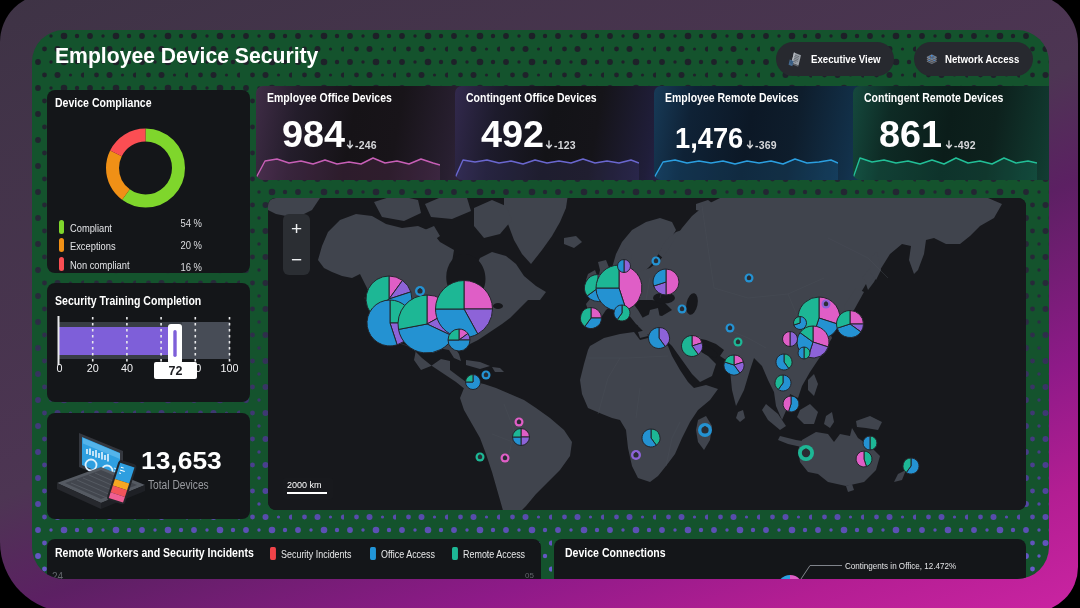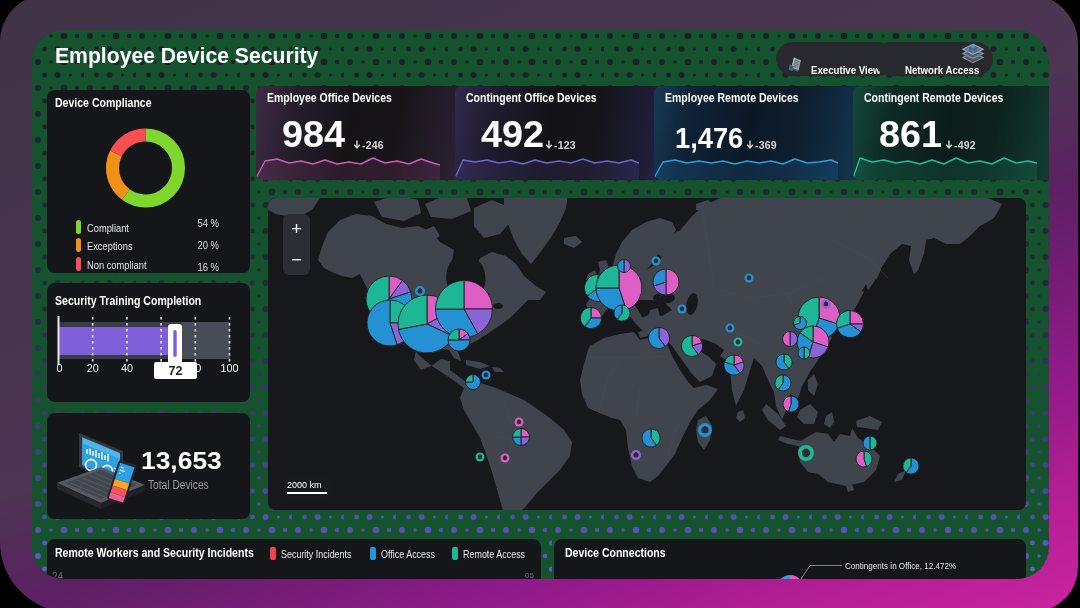--- a/index.html
+++ b/index.html
@@ -7,24 +7,24 @@
 #stage { position:relative; width:1080px; height:608px; }
 #frame { position:absolute; left:0px; top:-6px; width:1078px; height:618px;
   border-radius:48px 50px 45px 70px;
   background:linear-gradient(158deg,#3e3345 0%,#4d3553 48%,#5c2063 59%,#8e1a88 76%,#b31e93 88%,#cb24a2 100%);
 }
 #dash { position:absolute; left:32px; top:30px; width:1017px; height:549px;
   border-radius:32px; background:#14532d; overflow:hidden; }
 #dots { position:absolute; left:0; top:0; }
 .h1 { position:absolute; left:23px; top:13px; font-size:22.5px; font-weight:bold; color:#fff; transform:scaleX(.94); transform-origin:0 50%; }
 .btn { position:absolute; top:12px; height:34px; background:#27292f; border-radius:17px;
-  color:#fff; font-size:11.5px; font-weight:bold; display:flex; align-items:flex-end; white-space:nowrap; }
+  color:#fff; font-size:11.5px; font-weight:bold; display:flex; align-items:center; white-space:nowrap; }
 .btn span { transform:scaleX(.84); transform-origin:0 50%; display:inline-block; }
 #btn1 { left:744px; width:118px; }
-#btn2 { left:842px; width:119px;flex-direction:column; }
+#btn2 { left:882px; width:119px; }
 .btn svg { margin-left:12px; margin-right:7px; }
 .panel { position:absolute; background:#141619; border-radius:8px; }
 .ptitle { position:absolute; font-size:13px; font-weight:bold; color:#fff; white-space:nowrap; transform:scaleX(.81); transform-origin:0 50%; }
 #compliance { left:15px; top:60px; width:203px; height:183px; }
 #training   { left:15px; top:253px; width:203px; height:119px; }
 #totaldev   { left:15px; top:383px; width:203px; height:106px; }
 .kpi { position:absolute; top:56px; width:212px; height:94px; border-radius:7px; overflow:hidden; }
 #k1 { left:224px;   background:linear-gradient(100deg,#3f2c46 0%,#241d2b 20%,#161317 45%,#181419 65%,#281f30 90%,#34263c 100%); }
 #k2 { left:423px;   background:linear-gradient(100deg,#32294d 0%,#1d1b2c 20%,#131317 45%,#151419 65%,#201e3a 90%,#292552 100%); }
 #k3 { left:622px;   background:linear-gradient(100deg,#173a57 0%,#0f2236 18%,#0c1826 45%,#0e1d2c 65%,#123049 90%,#15395a 100%);text-align:center; }
@@ -35,21 +35,21 @@
 .kpi svg.spark { position:absolute; left:0; bottom:0; }
 #map { position:absolute; left:236px; top:168px; width:758px; height:312px; border-radius:8px; background:#17181c; overflow:hidden; }
 #bottom1 { left:15px; top:509px; width:494px; height:60px; }
 #bottom2 { left:522px; top:509px; width:472px; height:60px; }
 .leg { display:inline-flex; align-items:center; font-size:10.5px; color:#e8e9ea; white-space:nowrap; transform:scaleX(.85); transform-origin:0 50%; }
 .leg .sw { width:7px; height:13px; border-radius:2px; margin-right:6px; }
 #zoomctl { position:absolute; left:15px; top:16px; width:27px; height:61px; border-radius:6px; background:#2b2e33; }
 #zoomctl .z { position:absolute; left:0; width:27px; text-align:center; color:#eceef0; font-size:19px; font-weight:normal; }
 #scale { position:absolute; left:15px; bottom:11px; color:#fff; font-size:9px; background:rgba(26,27,31,.55); padding:2px 6px 5px 4px; border-radius:3px; }
 #scale .bar { height:2px; background:#fff; width:40px; margin-top:2px; }
-.lrow { position:absolute; left:29px; width:143px; height:15px;text-align:right; }
+.lrow { position:absolute; left:12px; width:143px; height:15px;text-align:right; }
 .lrow .lsw { position:absolute; left:0; top:0; width:5px; height:14px; border-radius:2.5px; }
 .lrow .ltx { position:absolute; left:11px; top:2.4px; font-size:11.5px; color:#e2e3e6; white-space:nowrap; transform:scaleX(.81); transform-origin:0 50%; }
 .lrow .lpc { position:absolute; right:0; top:-4px; font-size:10.5px; color:#dcdde0; transform:scaleX(.9); transform-origin:100% 50%; }
 </style>
 </head>
 <body>
 <div id="stage">
   <div id="frame"></div>
   <div id="dash">
     <svg id="dots" width="1017" height="549">
@@ -212,21 +212,21 @@
               <line x1="61" y1="53" x2="63" y2="53"></line>
             </g>
         </g>
       </svg>
       <div style="position:absolute;left:94px;top:36px;font-size:24px;font-weight:bold;color:#fff;line-height:1;transform:scaleX(1.1);transform-origin:0 0;">13,653</div>
       <div style="position:absolute;left:101px;top:65px;font-size:12px;color:#9a9ca1;white-space:nowrap;transform:scaleX(.85);transform-origin:0 50%;">Total Devices</div>
     </div>
     <div class="kpi" id="k1">
       <div class="t">Employee Office Devices</div>
       <div class="n" style="left:26px;">984</div>
-      <div class="d" style="left:97px;justify-content:flex-end;"><svg width="8" height="10" viewBox="0 0 8 10" style="margin-right:1px;">
+      <div class="d" style="left:90px;justify-content:flex-end;"><svg width="8" height="10" viewBox="0 0 8 10" style="margin-right:1px;">
             <path d="M4,0.5 V7.2 M1.2,4.8 L4,8 L6.8,4.8" stroke="#d6d7da" stroke-width="1.4" fill="none"></path>
           </svg>-246</div>
       <svg class="spark" width="184" height="26" viewBox="0 0 184 26">
         <polygon points="0,26 0,24 9,7 21,5 33,9 45,7 57,10 69,6 81,10 93,8 105,10 117,4 129,9 141,7 153,10 165,5 177,9 184,11 184,26" fill="rgba(199,95,182,0.13)"></polygon>
         <polyline points="0,24 9,7 21,5 33,9 45,7 57,10 69,6 81,10 93,8 105,10 117,4 129,9 141,7 153,10 165,5 177,9 184,11" fill="none" stroke="#c75fb6" stroke-width="1.4" stroke-linejoin="round"></polyline>
       </svg>
     </div>
     <div class="kpi" id="k2">
       <div class="t">Contingent Office Devices</div>
       <div class="n" style="left:26px;">492</div>

